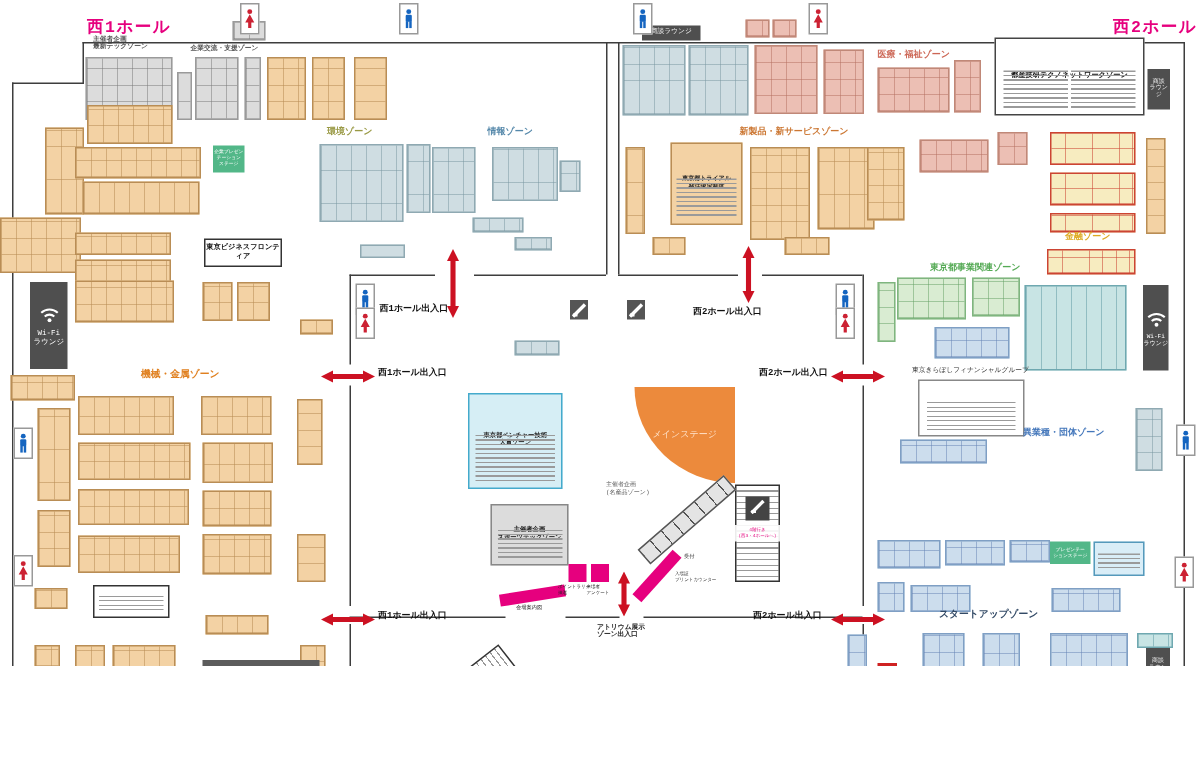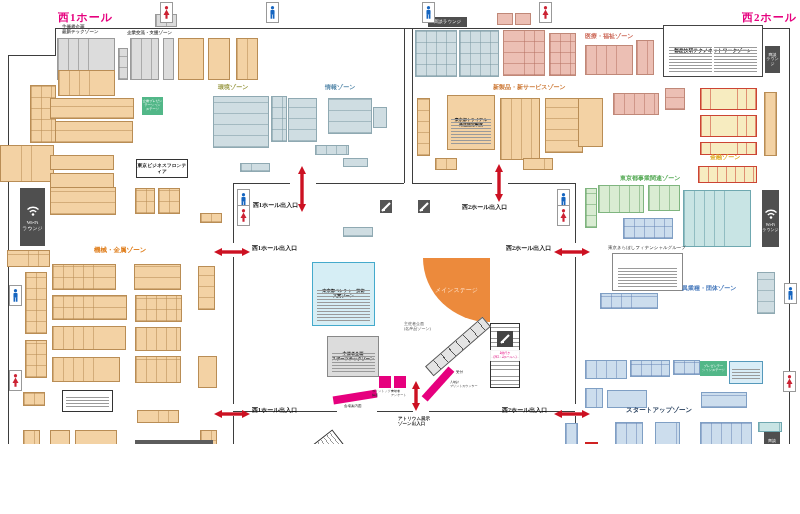--- a/index.html
+++ b/index.html
@@ -1,17 +1,17 @@
 <!DOCTYPE html>
 <html><head>
 <meta charset="utf-8">
 <style>
   html,body{margin:0;padding:0;background:#fff}
   #map{position:relative;width:800px;height:444px;background:#fff;overflow:hidden;
-       font-family:Liberation Serif, serif}
+       font-family:Liberation Mono, monospace}
   .wall{position:absolute;background:#3d3d3d}
   .booth{position:absolute;box-sizing:border-box;border:0.5px solid}
   .c-t{background:#f3d2a4;border-color:#b98d55;background-image:
       repeating-linear-gradient(90deg,rgba(185,141,85,.55) 0 .5px,transparent .5px 10px),
       repeating-linear-gradient(0deg,rgba(185,141,85,.55) 0 .5px,transparent .5px 11px)}
   .c-g{background:#dcdcdc;border-color:#9a9a9a;background-image:
       repeating-linear-gradient(90deg,rgba(120,120,120,.5) 0 .5px,transparent .5px 10px),
       repeating-linear-gradient(0deg,rgba(120,120,120,.5) 0 .5px,transparent .5px 11px)}
   .c-b{background:#cfdde2;border-color:#8fa9b2;background-image:
       repeating-linear-gradient(90deg,rgba(120,150,160,.5) 0 .5px,transparent .5px 10px),

